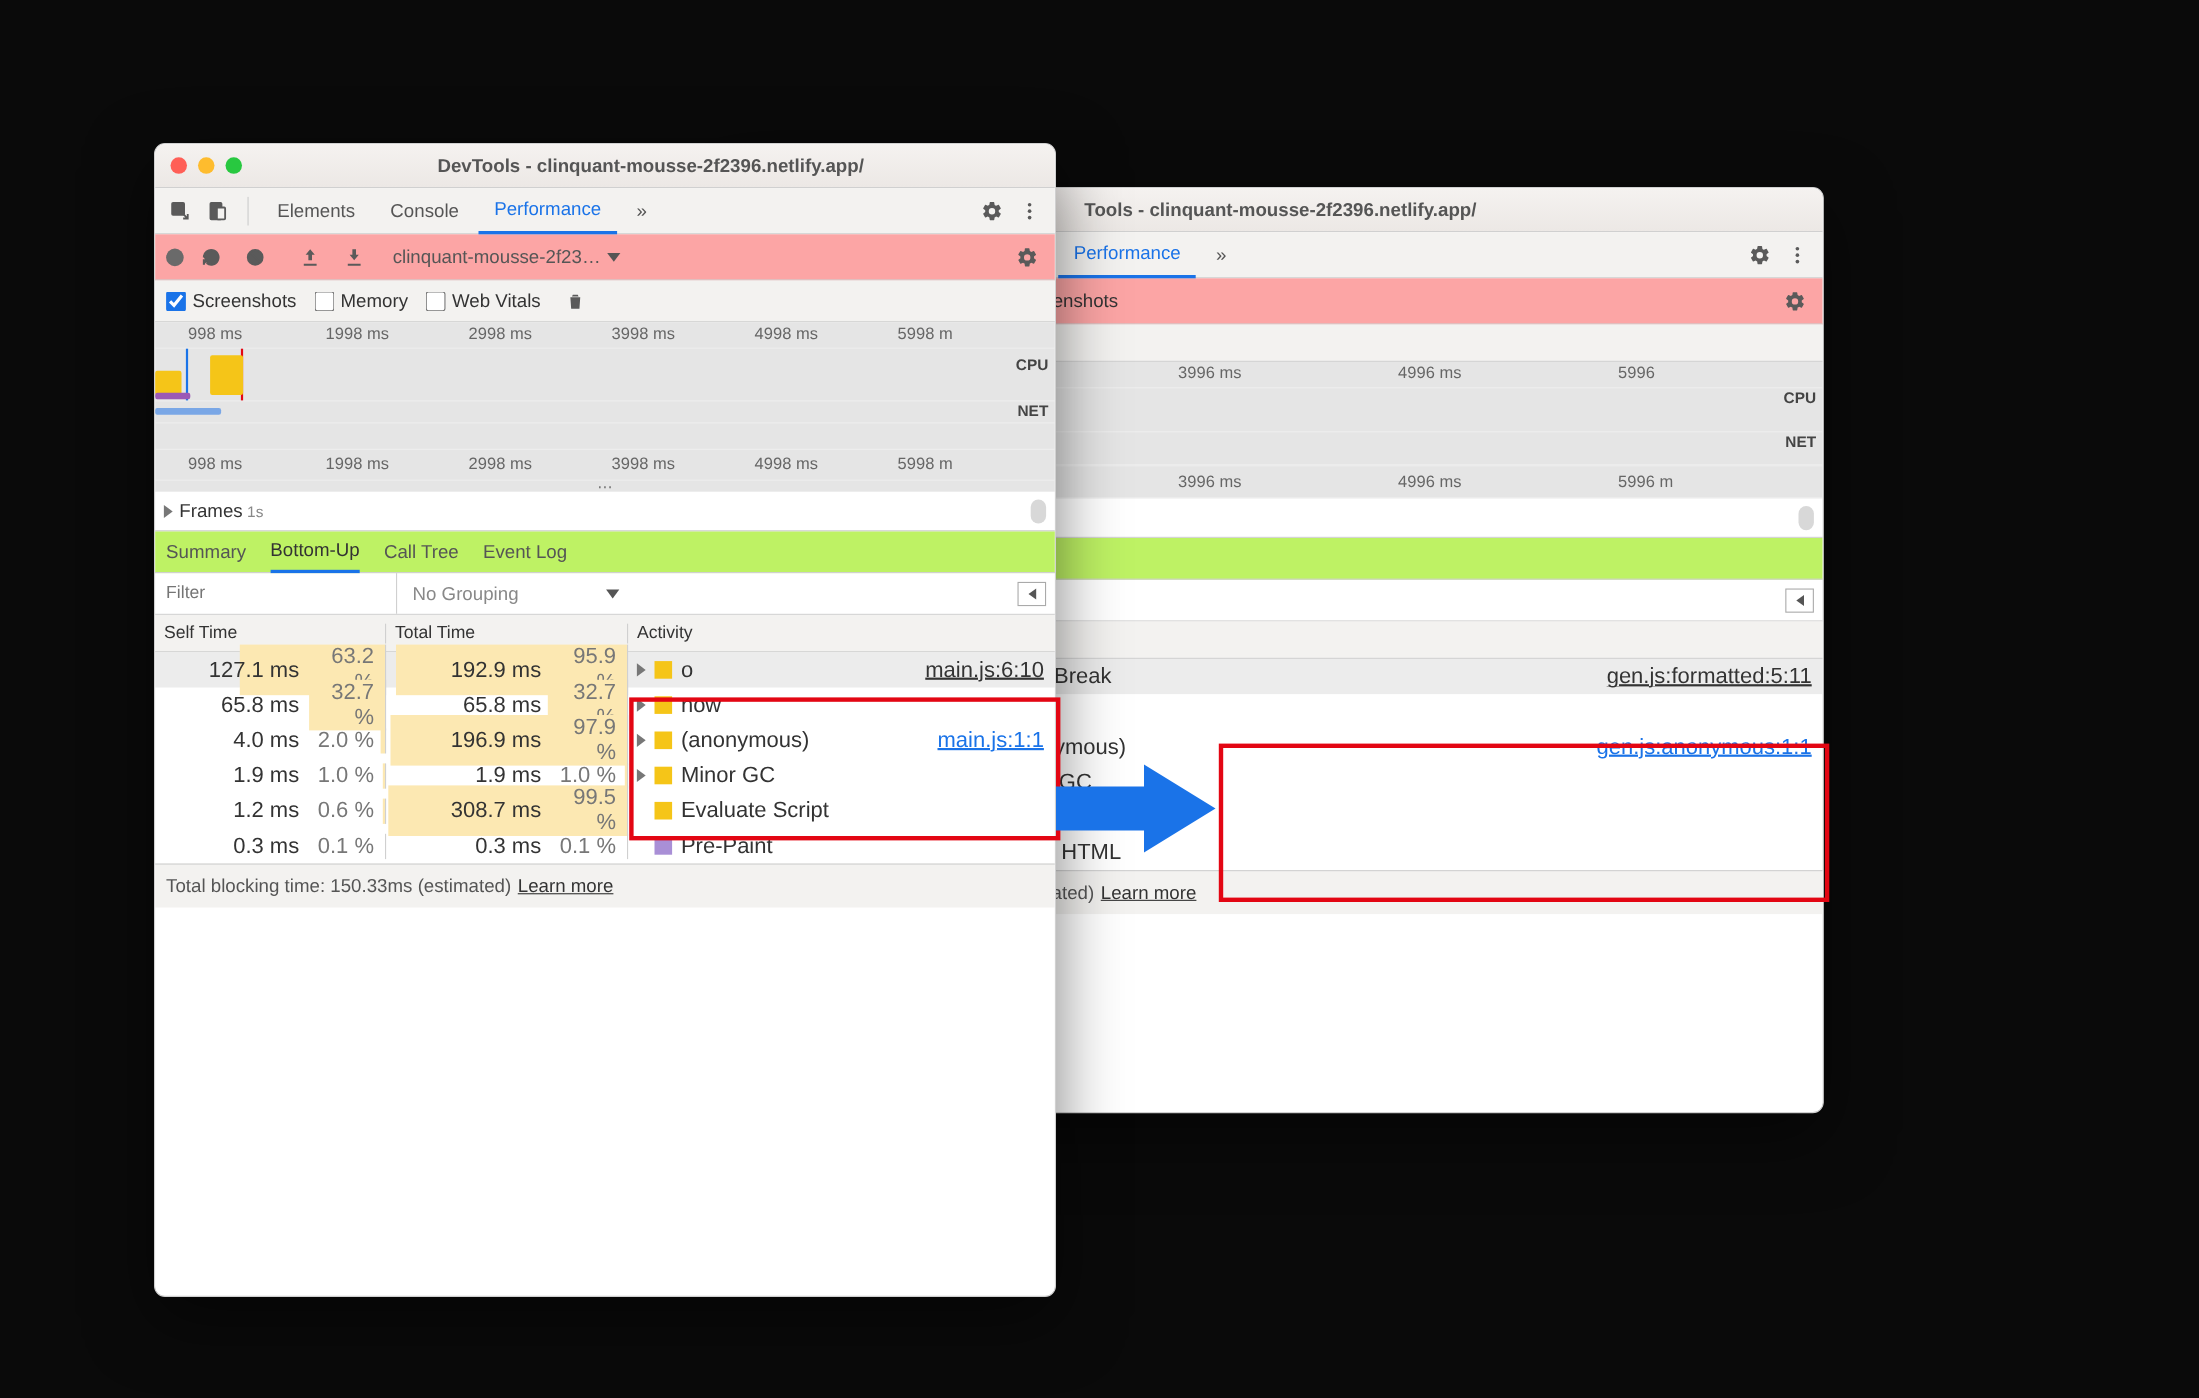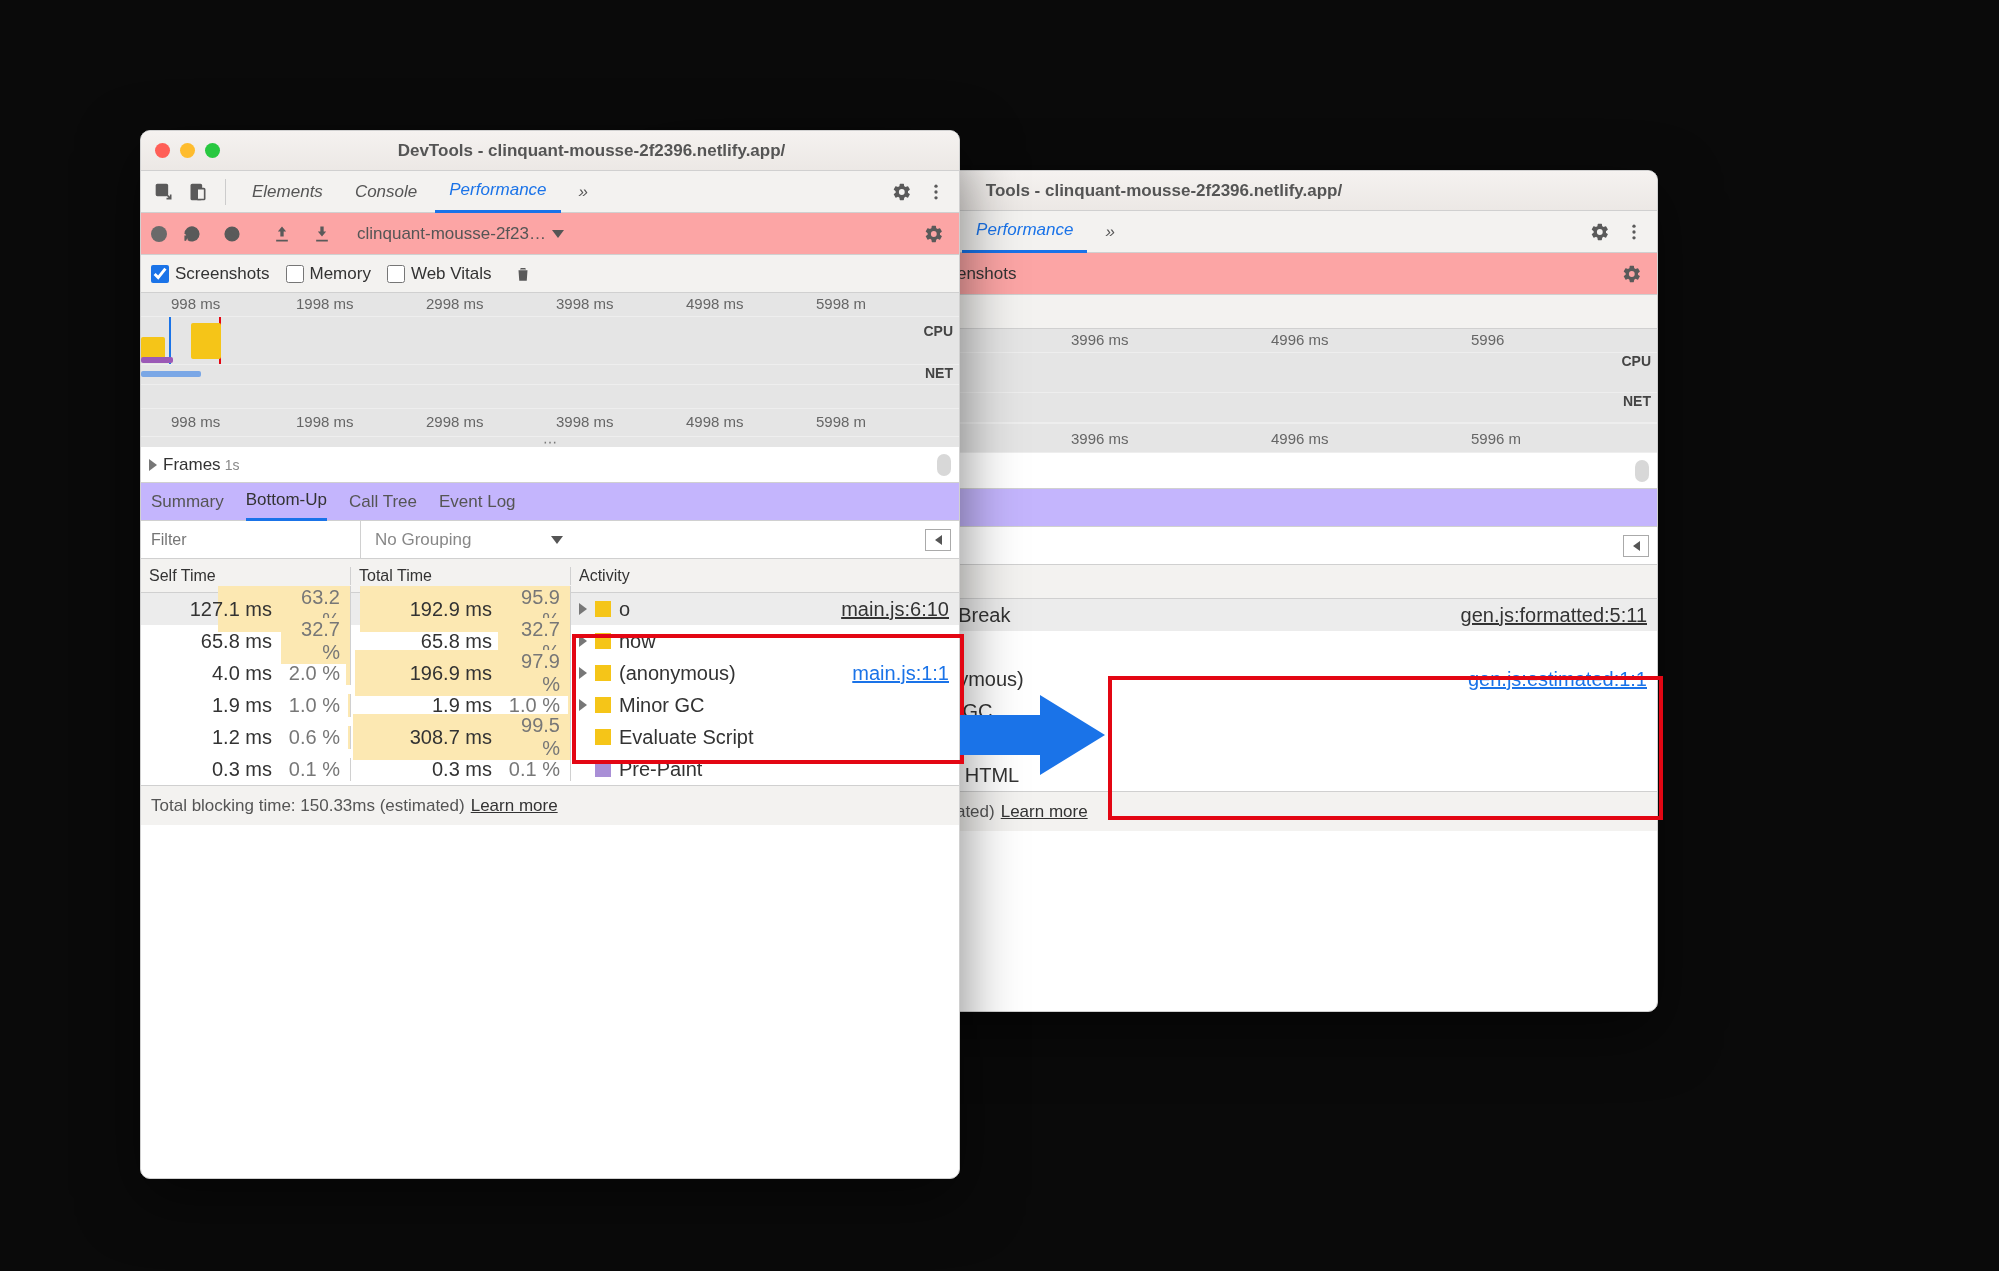--- a/index.html
+++ b/index.html
@@ -41,21 +41,21 @@
     align-items: center;
     border-bottom: 1px solid #d0d0d0;
     padding: 0 8px;
     background: #f3f2f0;
     gap: 4px;
   }
   .toolbar .divider { width: 1px; height: 26px; background: #ccc; margin: 0 8px; }
   .toolbar .spacer { flex: 1; }
   .tab, .icon-btn, .txt-btn { display: flex; align-items: center; justify-content: center; cursor: pointer; color: #555; }
   .icon-btn { width: 30px; height: 30px; }
-  .txt-btn { padding: 0 14px; height: 42px; font-style: italic; }
+  .txt-btn { padding: 0 14px; height: 42px; }
   .txt-btn.active { color: #1a73e8; border-bottom: 3px solid #1a73e8; font-weight: 500;}
   .gear svg, .kebab svg, .icon-btn svg { width: 20px; height: 20px; fill: #5a5a5a; }
 
   .subbar {
     height: 42px;
     display: flex;
     align-items: center;
     border-bottom: 1px solid #d0d0d0;
     padding: 0 10px;
     background: #fca5a5;
@@ -84,21 +84,21 @@
   }
   .ruler { display:flex; height:24px; border-bottom:1px solid #eee; font-size:15px; color:#666; position:relative;}
   .ruler .tick { position:absolute; top:2px; }
   .track-lbl { position:absolute; right:6px; font-weight:700; color:#444; font-size:14px;}
   .timeline-body { height: 60px; position:relative; border-bottom:1px solid #eee;}
   .vline { position:absolute; top:0; bottom:0; width:2px;}
   .chip { position:absolute; height:22px; border-radius:2px;}
 
   .details-tabs {
     height: 38px; display:flex; align-items:center; gap:22px;
-    padding: 0 10px; border-bottom:1px solid #d0d0d0; background:#c4b5fd;
+    padding: 0 10px; border-bottom:1px solid #d0d0d0; background:#bef264;
     color:#555;
   }
   .details-tabs .dtab.active { color:#333; border-bottom:3px solid #1a73e8; height:38px; display:flex; align-items:center;}
   .details-tabs .dtab { cursor:pointer; }
 
   .filter-row { height:38px; display:flex; align-items:center; border-bottom:1px solid #d0d0d0; color:#888;}
   .filter-row .filter-input { width:220px; padding:0 10px; border:none; height:100%; border-right:1px solid #d0d0d0; background:transparent; font-size:16px; color:#555;}
   .filter-row .grouping { flex:0 0 auto; padding:0 14px; display:flex; align-items:center; gap:80px;}
   .filter-row .flex1 { flex:1;}
   .collapse-btn { width:26px; height:22px; border:1px solid #aaa; display:flex; align-items:center; justify-content:center; margin-right:8px;}
@@ -262,21 +262,21 @@
     <div style="width:188px;display:flex;justify-content:flex-end;align-items:center;gap:8px;border-right:1px solid #d0d0d0;position:relative;padding-right:10px;">
             <div class="bar-bg" style="width:98%"></div>
             <span>9 ms</span>
             <span class="pct">97.8 %</span>
           </div>
     <div class="col-act">
       <div class="expand-tri"></div>
       <div class="sq js"></div>
       <span>(anonymous)</span>
       <div class="act-flex"></div>
-      <span class="link loc">gen.js:estimated:1:1</span>
+      <span class="link loc">gen.js:anonymous:1:1</span>
     </div>
         </div>
         <div class="trow">
     <div style="width:188px;display:flex;justify-content:flex-end;align-items:center;gap:8px;border-right:1px solid #d0d0d0;position:relative;padding-right:10px;">
             <div class="bar-bg" style="width:1%"></div>
             <span>1 ms</span>
             <span class="pct">1.1 %</span>
           </div>
     <div class="col-act">
       <div class="expand-tri"></div>

